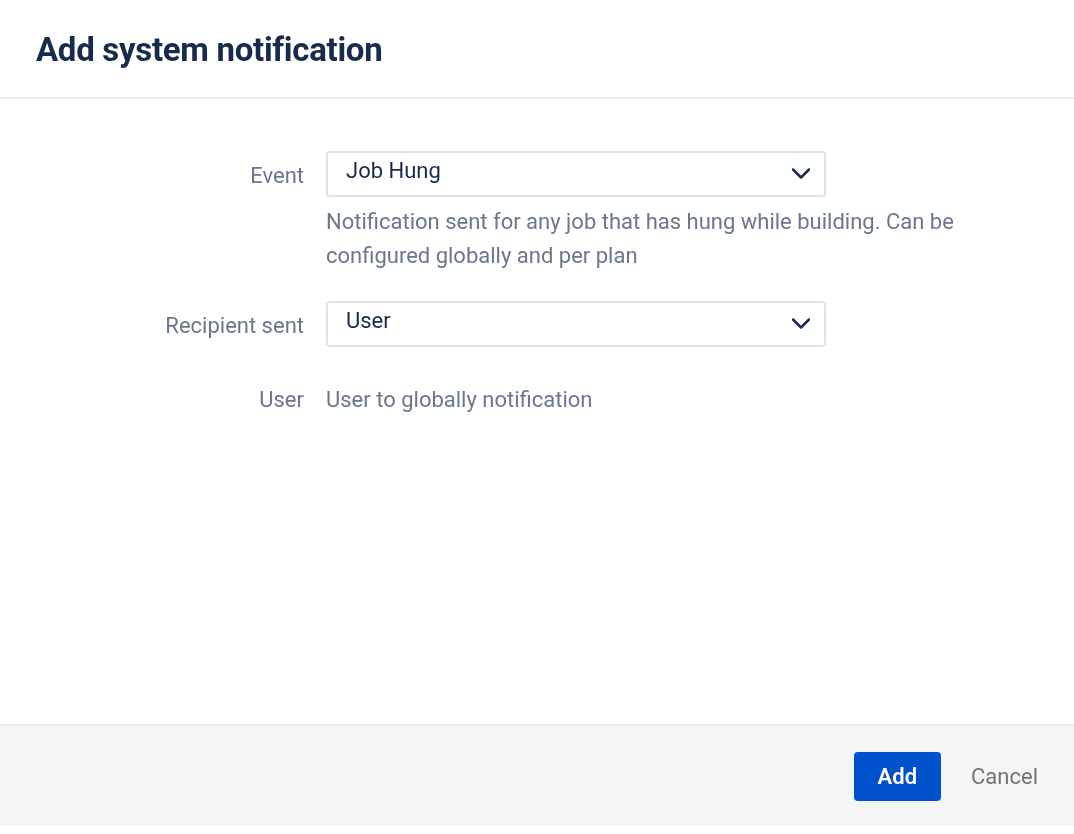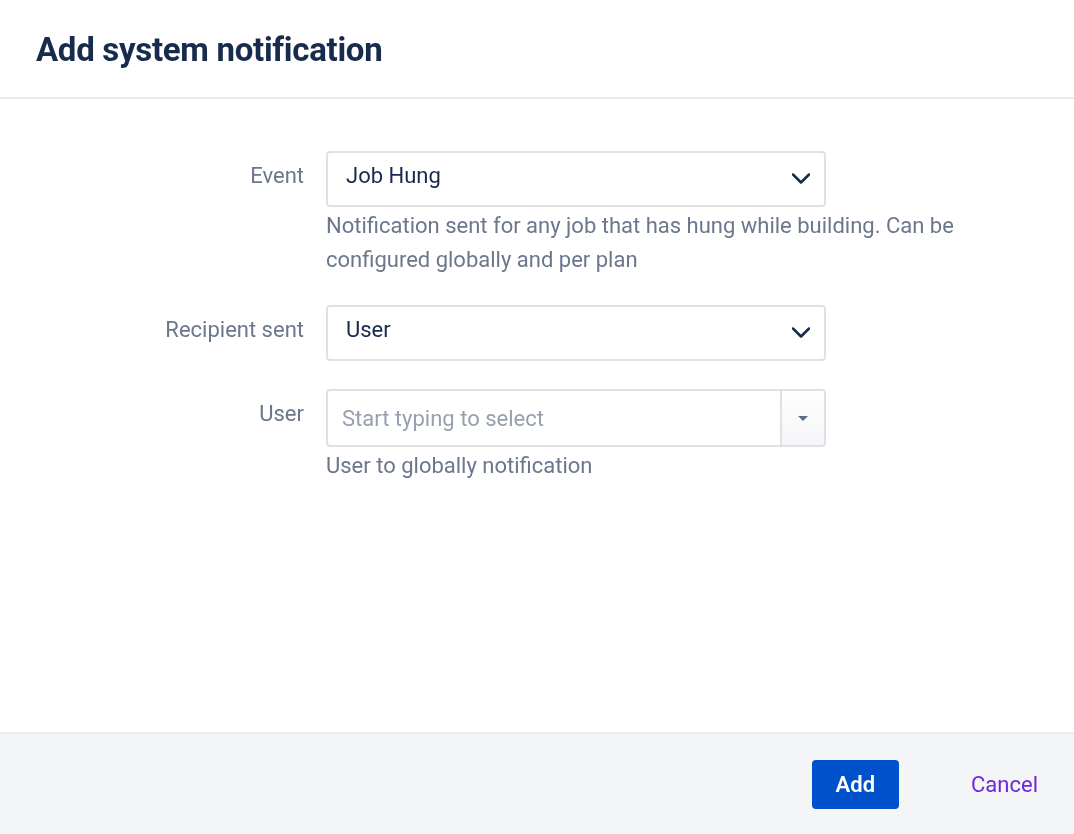--- a/index.html
+++ b/index.html
@@ -45,21 +45,21 @@
     .form-control-wrap {
       flex: 1;
       max-width: 712px;
     }
     .select-wrap {
       position: relative;
       width: 500px;
     }
     .select-field {
       width: 100%;
-      height: 56px;
+      height: 46px;
       border: 2px solid #dfe1e6;
       border-radius: 4px;
       background: #ffffff;
       font-size: 22px;
       color: #172b4d;
       padding: 0 48px 8px 18px;
       appearance: none;
       -webkit-appearance: none;
       cursor: pointer;
       font-family: inherit;
@@ -68,21 +68,21 @@
       position: absolute;
       right: 16px;
       top: 50%;
       transform: translateY(-50%);
       pointer-events: none;
     }
     .help-text {
       font-size: 22px;
       color: #6b778c;
       line-height: 1.55;
-      margin-top: 2px;
+      margin-top: 8px;
       max-width: 700px;
     }
     .combo-wrap {
       display: flex;
       width: 500px;
     }
     .combo-input {
       flex: 1;
       height: 58px;
       border: 2px solid #dfe1e6;
@@ -102,21 +102,21 @@
       border: 2px solid #dfe1e6;
       border-radius: 0 4px 4px 0;
       background: linear-gradient(#ffffff, #f4f5f7);
       cursor: pointer;
       display: flex;
       align-items: center;
       justify-content: center;
     }
     .footer {
       position: absolute;
-      bottom: 0;
+      bottom: 8px;
       left: 0;
       right: 0;
       height: 102px;
       background: #f4f5f7;
       border-top: 2px solid #ebecf0;
       display: flex;
       align-items: center;
       justify-content: flex-end;
       padding: 0 36px;
       gap: 30px;
@@ -128,26 +128,25 @@
       border-radius: 4px;
       font-size: 22px;
       font-weight: 600;
       padding: 12px 24px;
       cursor: pointer;
       font-family: inherit;
     }
     .btn-link {
       background: none;
       border: none;
-      color: #6d28d9;
+      color: #737373;
       font-size: 22px;
       font-weight: 400;
       cursor: pointer;
       font-family: inherit;
-      margin-left: 42px;
     }
   </style>
 </head>
 <body>
 
 <div class="header">
   <h1>Add system notification</h1>
 </div>
 
 <div class="form-container">
@@ -181,30 +180,20 @@
               <path d="M1 2 L9 10 L17 2" stroke="#172b4d" stroke-width="2.5" fill="none" stroke-linecap="round" stroke-linejoin="round"></path>
             </svg>
         </span>
       </div>
     </div>
   </div>
 
   <div class="form-row">
     <div class="form-label">User</div>
     <div class="form-control-wrap">
-      <div class="combo-wrap">
-        <input type="text" class="combo-input" placeholder="Start typing to select" style="">
-        <button class="combo-button">
-          <span>
-            <svg width="12" height="8" viewBox="0 0 12 8">
-                <path d="M1 1 L6 6 L11 1" fill="#5e6c84"></path>
-              </svg>
-          </span>
-        </button>
-      </div>
       <div class="help-text">User to globally notification</div>
     </div>
   </div>
 
 </div>
 
 <div class="footer">
   <button class="btn-primary">Add</button>
   <button class="btn-link">Cancel</button>
 </div>

